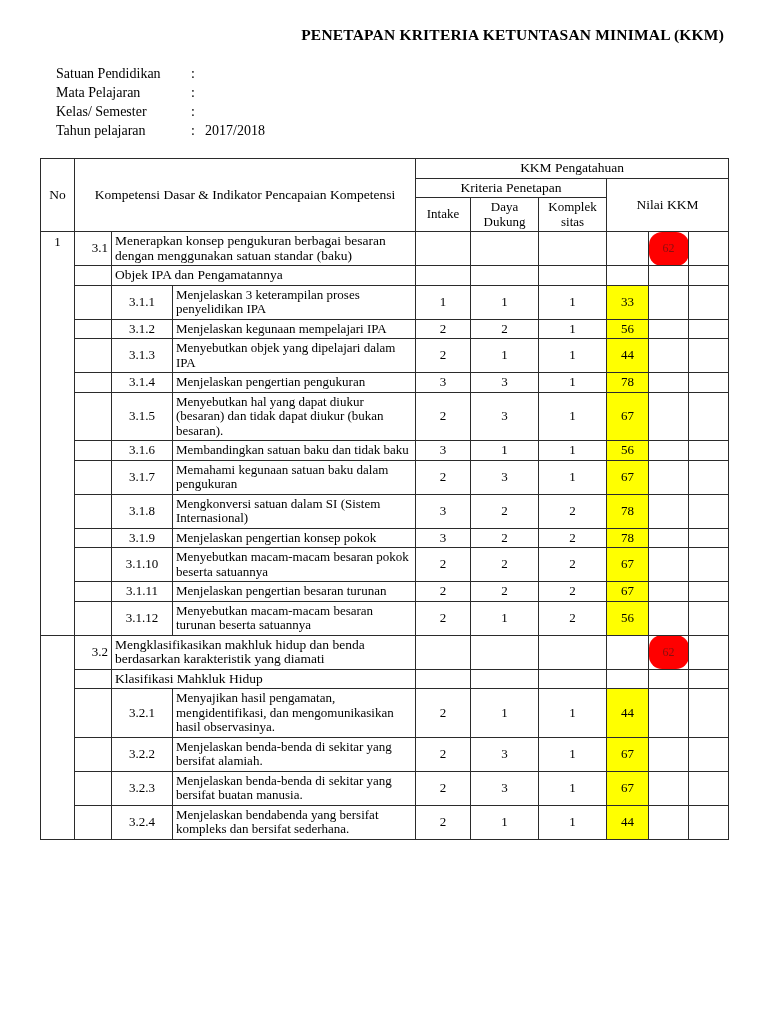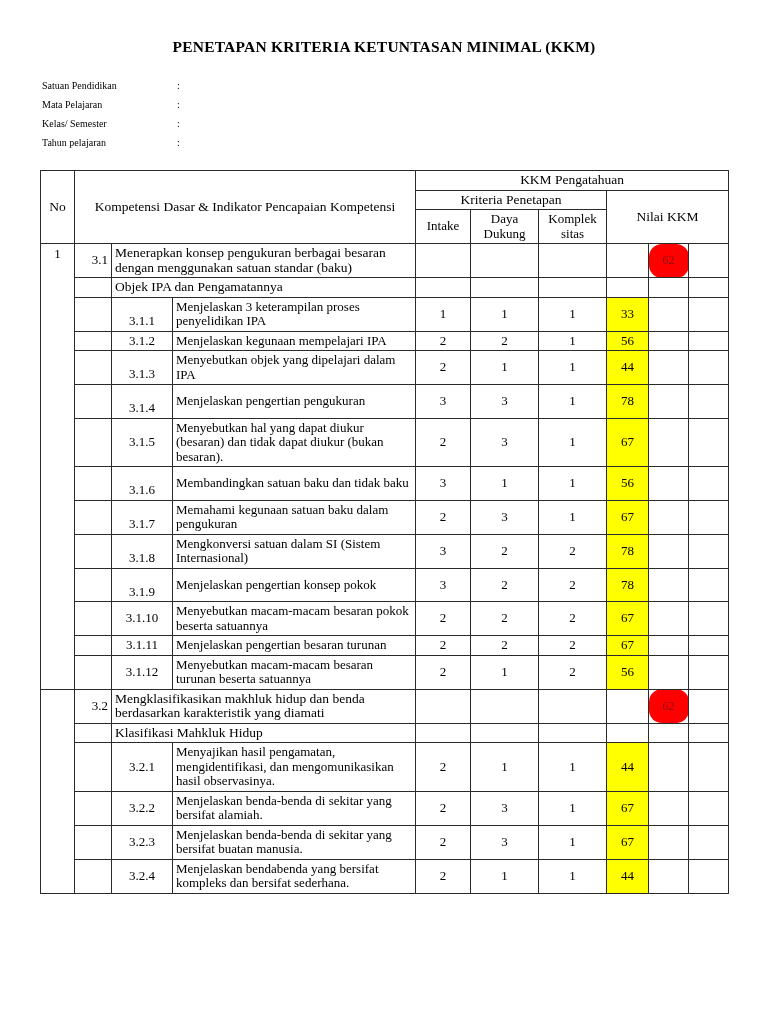--- a/index.html
+++ b/index.html
@@ -18,34 +18,34 @@
   .page {
     width: 768px;
     height: 1024px;
     position: relative;
     box-sizing: border-box;
     padding: 0 40px;
   }
 
   
   .doc-title {
-    text-align: center;
+    text-align: right;
     font-weight: bold;
     font-size: 15.5px;
     letter-spacing: 0.2px;
     padding-top: 22px;
     padding-bottom: 0;
-    margin: 16px;
+    margin: 4px;
   }
 
   
   .meta {
     margin-top: 20px;
-    margin-left: 2px;
-    font-size: 10px;
+    margin-left: 16px;
+    font-size: 14px;
     line-height: 19px;
   }
   .meta-row {
     display: flex;
     align-items: baseline;
     white-space: nowrap;
   }
   .meta-label {
     width: 135px;
     flex: 0 0 135px;
@@ -110,21 +110,21 @@
     font-size: 13px;
   }
   td.ind-code {
     text-align: center;
     vertical-align: top;
     font-size: 13px;
     padding-top: 3px;
   }
   td.ind-code.mid {
     vertical-align: middle;
-    padding-top: 16px;
+    padding-top: 2px;
   }
   td.desc {
     text-align: left;
     vertical-align: middle;
     padding-left: 4px;
     font-size: 13px;
   }
   td.desc-kd {
     text-align: left;
     vertical-align: middle;
@@ -169,20 +169,21 @@
       <span class="meta-label">Mata Pelajaran</span>
       <span class="meta-colon">:</span>
     </div>
     <div class="meta-row">
       <span class="meta-label">Kelas/ Semester</span>
       <span class="meta-colon">:</span>
     </div>
     <div class="meta-row">
       <span class="meta-label">Tahun pelajaran</span>
       <span class="meta-colon">:</span>
+      <span class="meta-value">2017/2018</span>
     </div>
   </div>
 
   <div class="kkm-table-wrap">
     <table class="kkm">
       <colgroup>
         <col class="c-no">
         <col class="c-kd">
         <col class="c-ind">
         <col class="c-desc">

